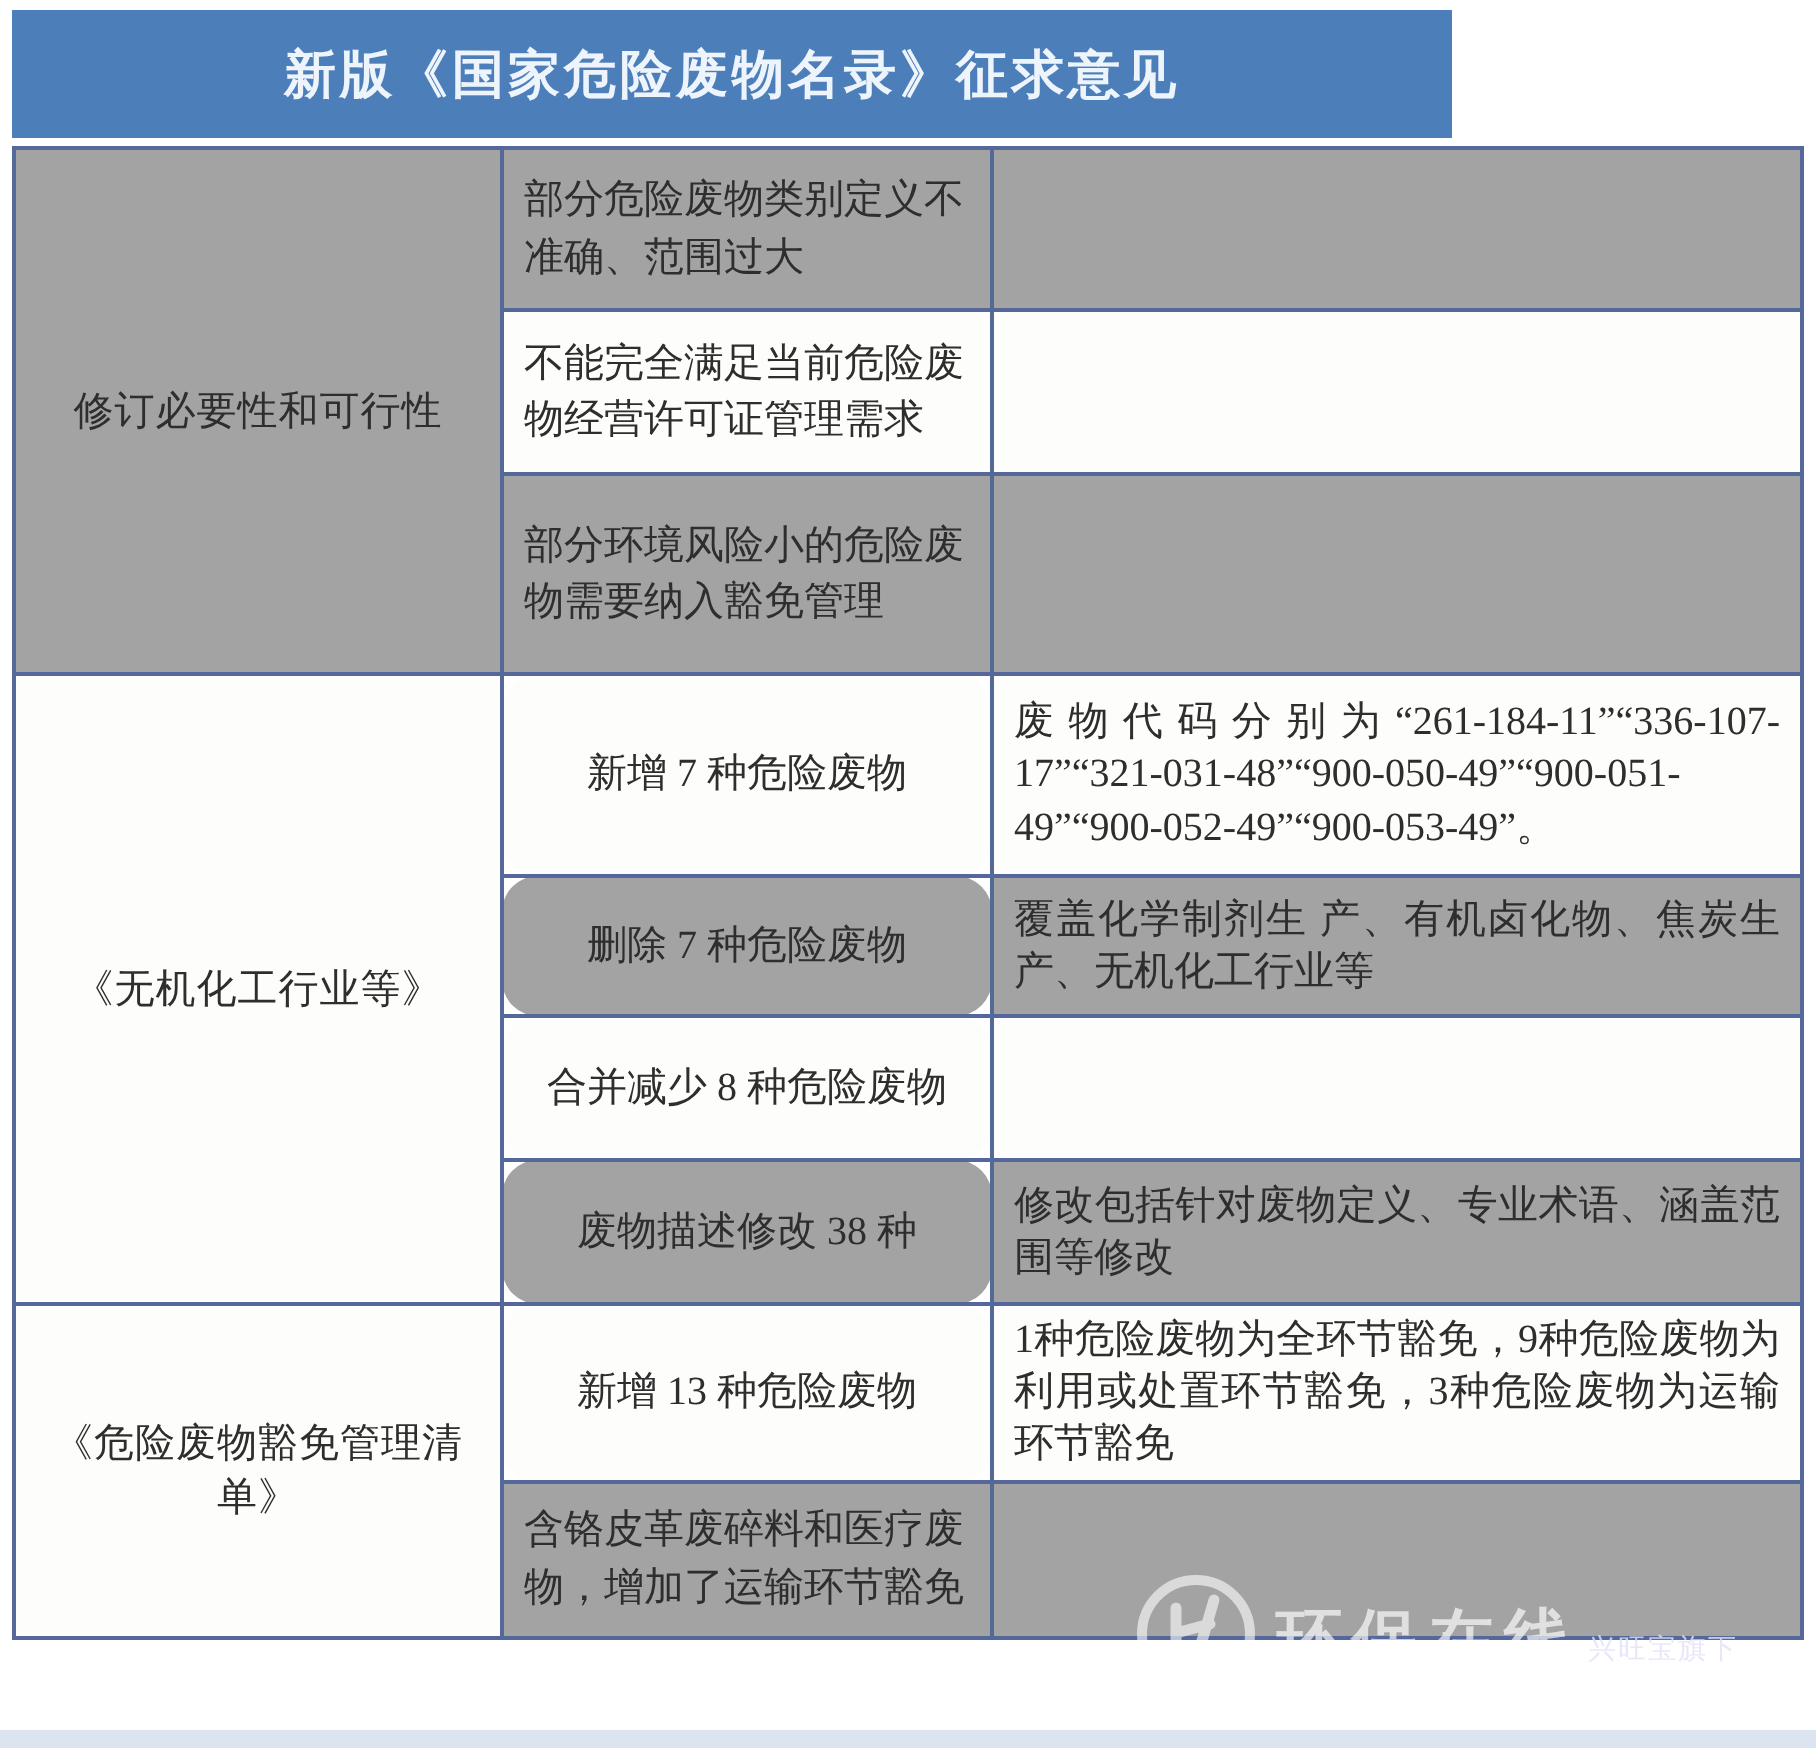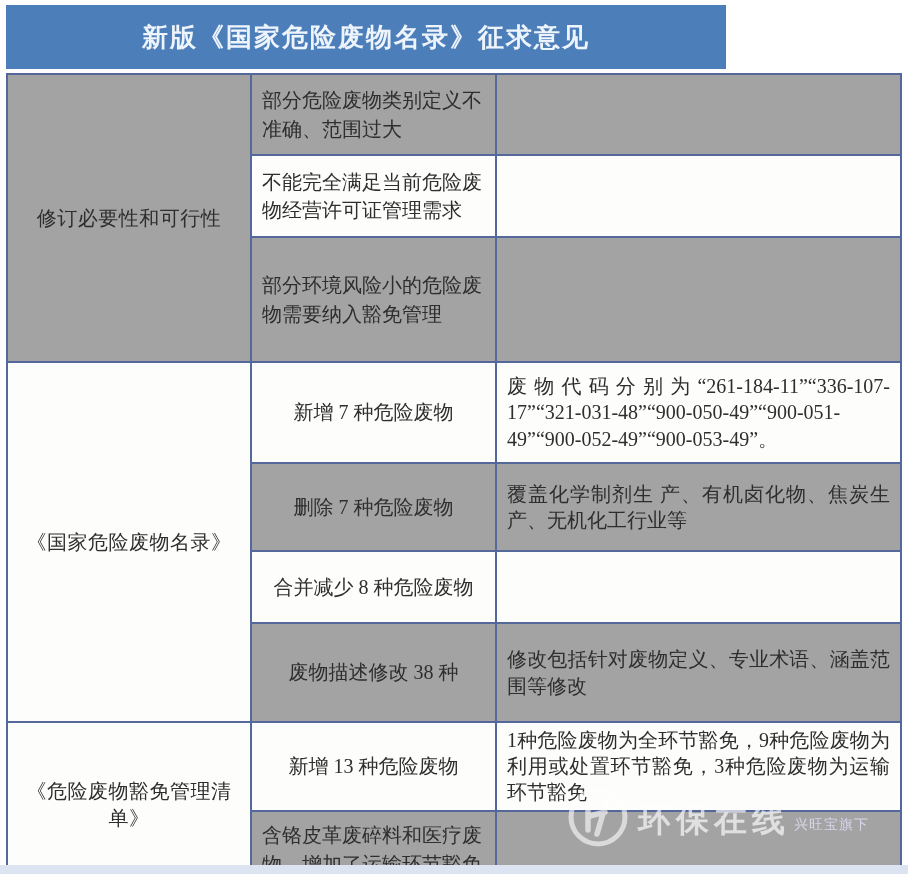--- a/index.html
+++ b/index.html
@@ -53,34 +53,34 @@
     overflow: hidden;
   }
   td.bg-blue  { background: #a3a3a3; }
   td.bg-white { background: #fdfdfb; }
   td.cat {
     text-align: center;
     font-size: 20px;
     letter-spacing: 0.5px;
   }
   td.point-left   { text-align: left;   line-height: 1.42; }
-  td.point-center { text-align: center; line-height: 1.42; }
+  td.point-center { text-align: center; line-height: 1.42; border-radius: 18px; }
   td.detail {
     text-align: justify;
     font-size: 19.5px;
     line-height: 1.31;
     padding: 3px 9px;
   }
   tr.h81  { height: 81px; }
   tr.h94  { height: 82px; }
-  tr.h100 { height: 125px; }
+  tr.h100 { height: 100px; }
   tr.h101 { height: 101px; }
-  tr.h70  { height: 88px; }
+  tr.h70  { height: 70px; }
   tr.h72  { height: 72px; }
-  tr.h84  { height: 99px; }
+  tr.h84  { height: 72px; }
   tr.h88  { height: 88px; }
   tr.h78  { height: 78px; border-radius: 14px; }
   
   .watermark {
     position: absolute;
     left: 566px;
     top: 777px;
     width: 338px;
     height: 84px;
     display: flex;
@@ -147,21 +147,21 @@
       <tr class="h94">
         <td class="bg-white point-left">不能完全满足当前危险废物经营许可证管理需求</td>
         <td class="bg-white detail"></td>
       </tr>
       <tr class="h100">
         <td class="bg-blue point-left">部分环境风险小的危险废物需要纳入豁免管理</td>
         <td class="bg-blue detail"></td>
       </tr>
 
       <tr class="h101">
-        <td rowspan="4" class="bg-white cat">《国家危险废物名录》</td>
+        <td rowspan="4" class="bg-white cat">《无机化工行业等》</td>
         <td class="bg-white point-center">新增 7 种危险废物</td>
         <td class="bg-white detail">废物代码分别为“261-184-11”“336-107-17”“321-031-48”“900-050-49”“900-051-49”“900-052-49”“900-053-49”。</td>
       </tr>
       <tr class="h70">
         <td class="bg-blue point-center">删除 7 种危险废物</td>
         <td class="bg-blue detail">覆盖化学制剂生 产、有机卤化物、焦炭生产、无机化工行业等</td>
       </tr>
       <tr class="h72">
         <td class="bg-white point-center">合并减少 8 种危险废物</td>
         <td class="bg-white detail"></td>

